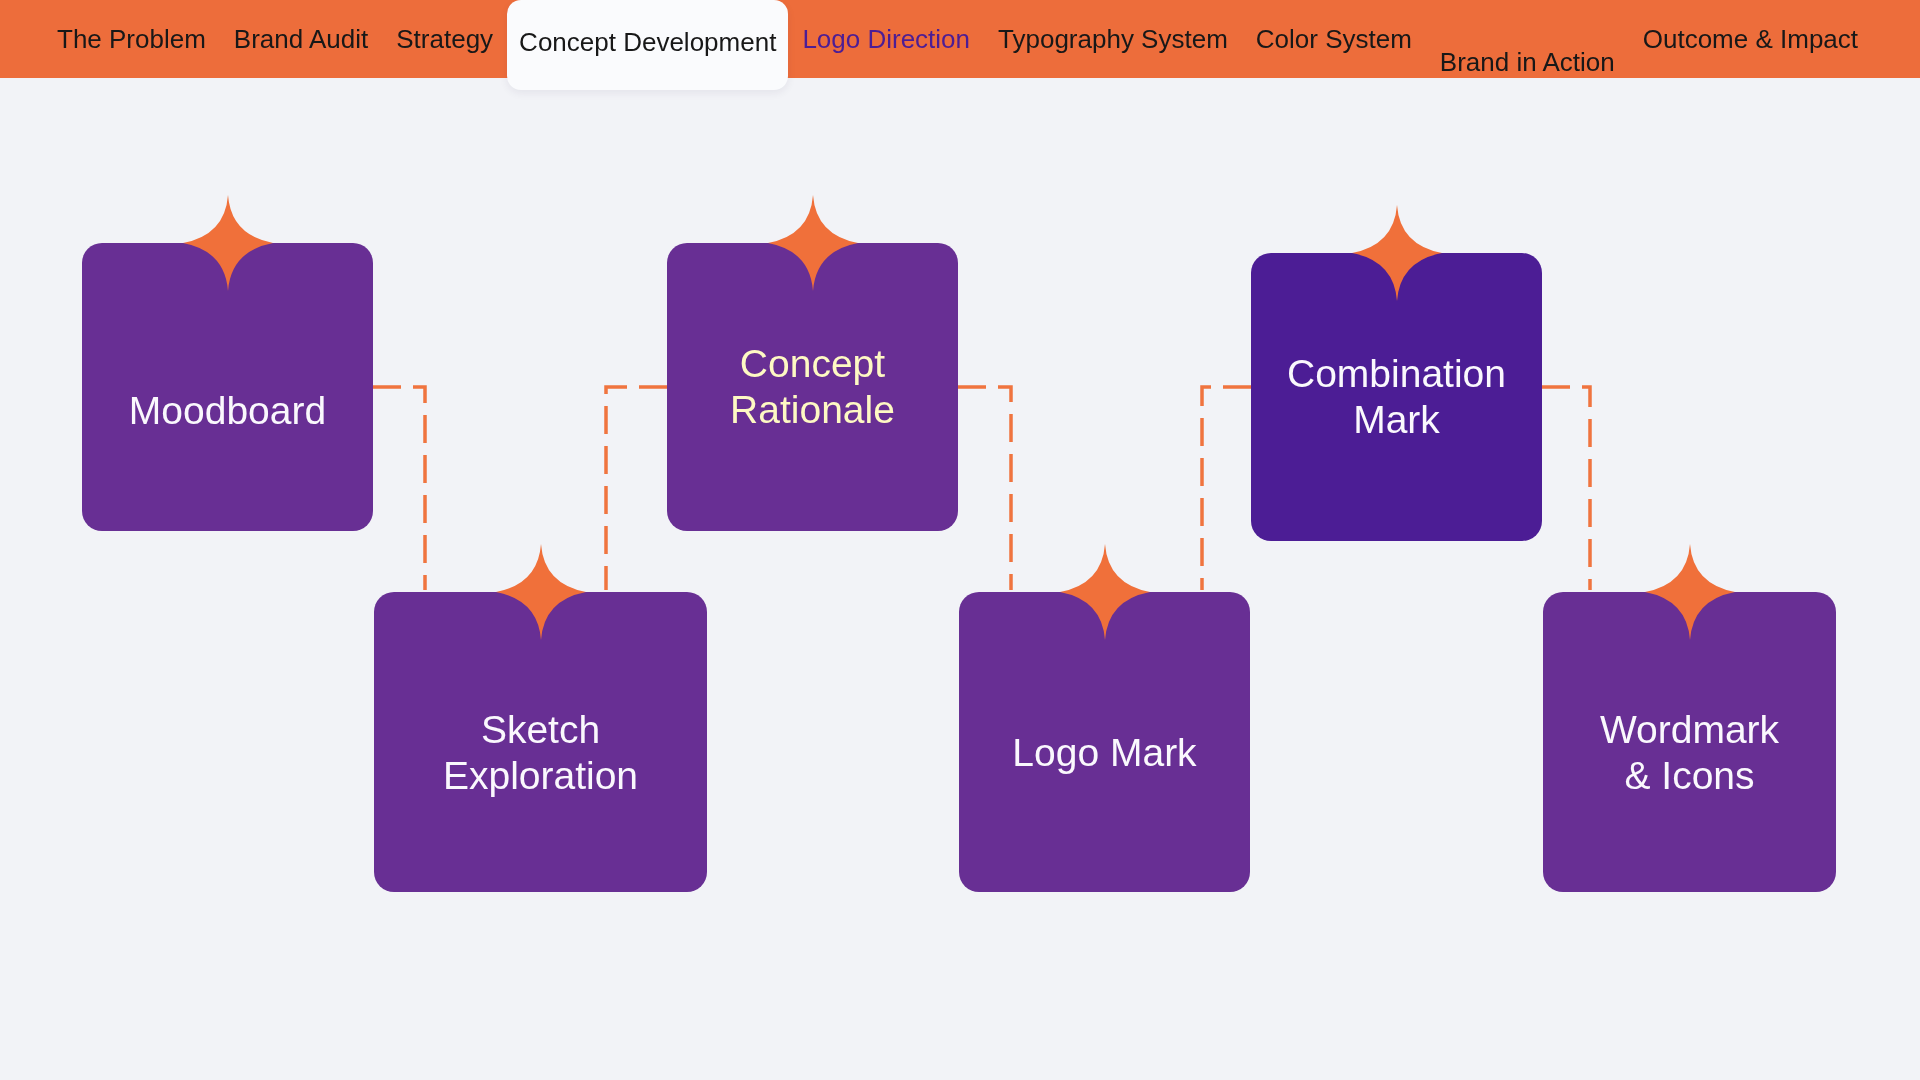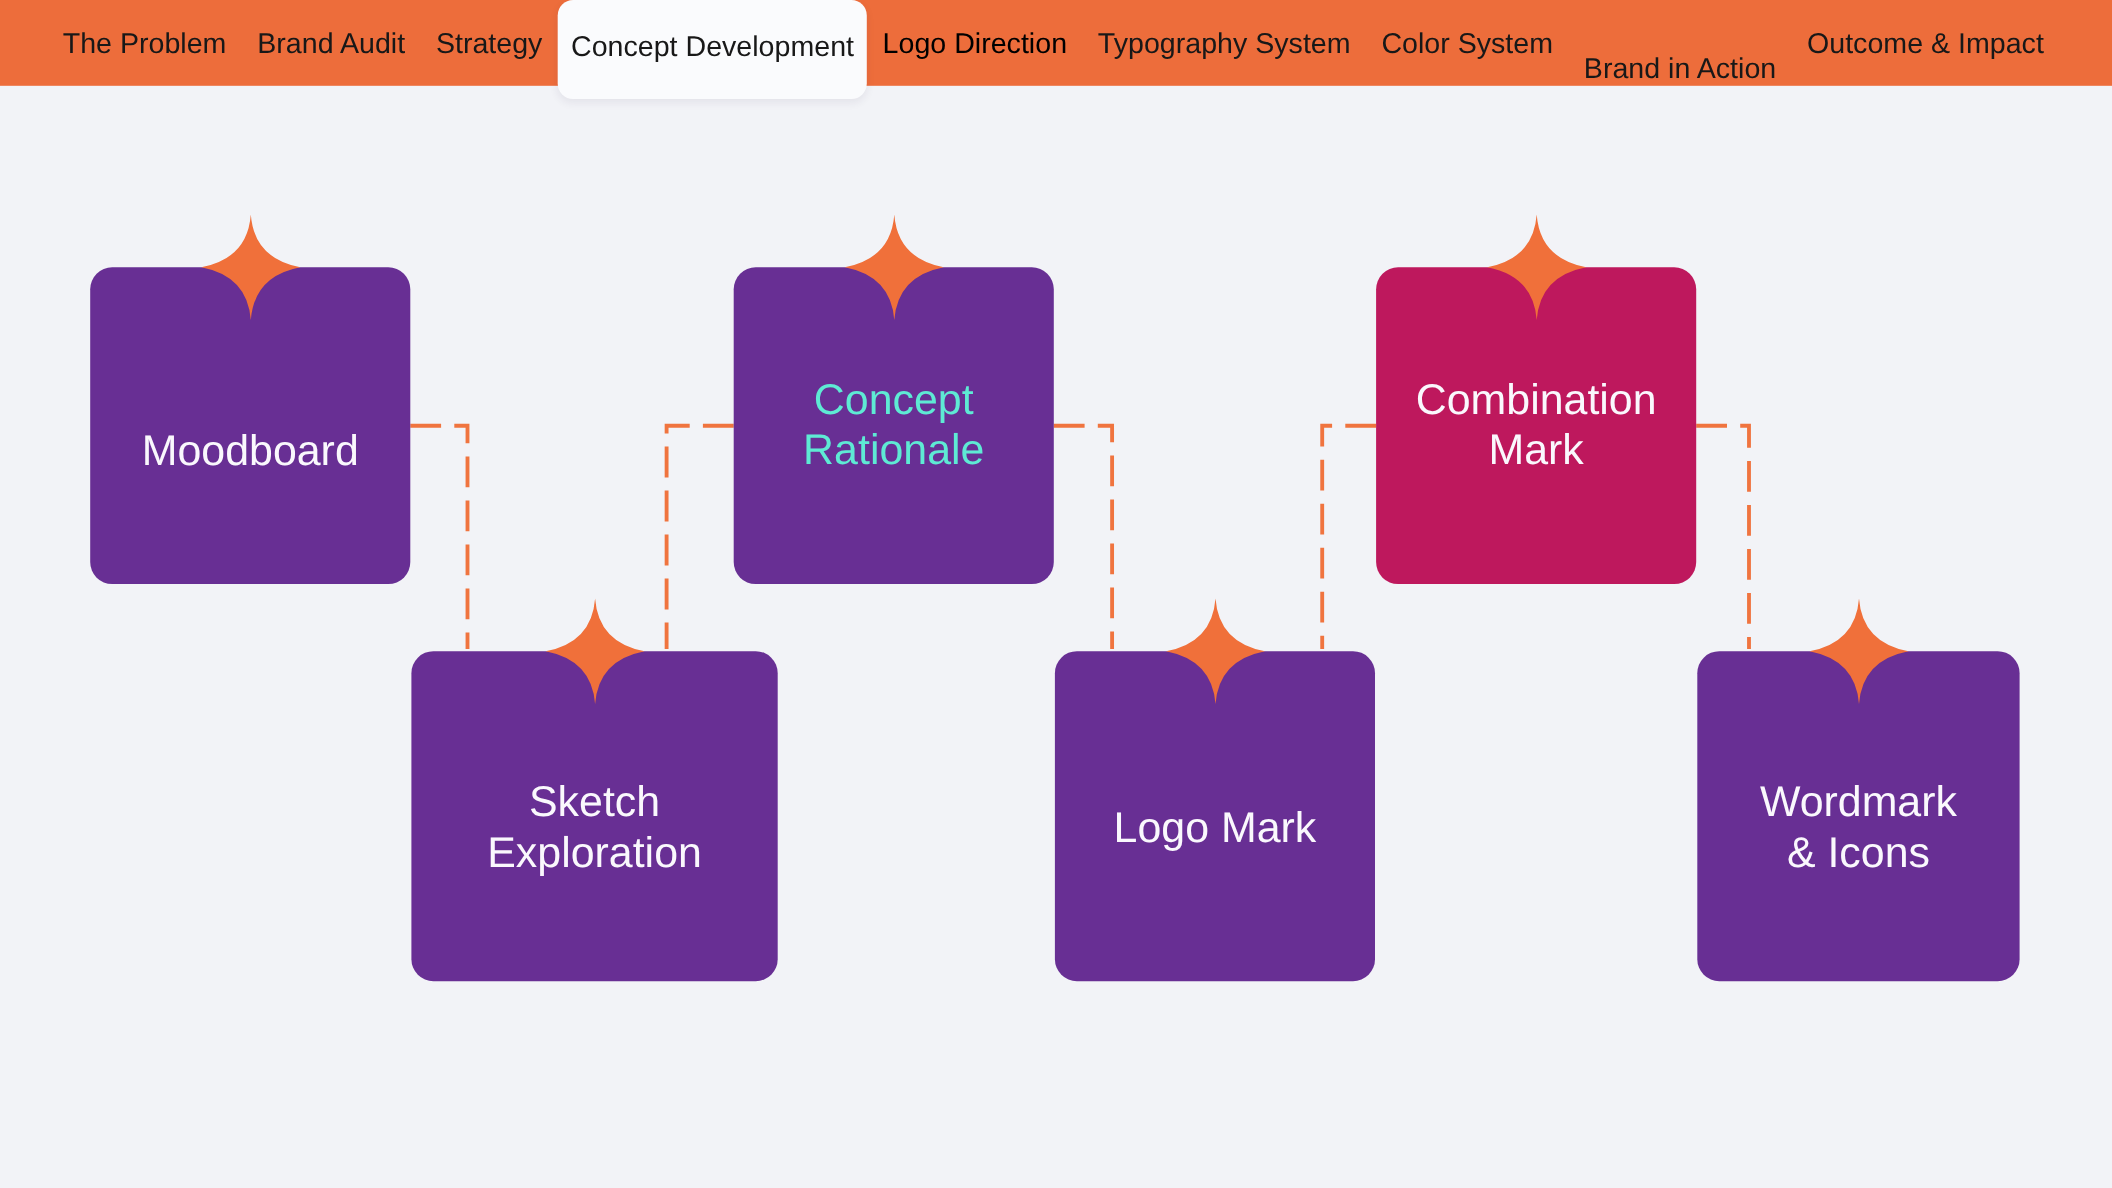--- a/index.html
+++ b/index.html
@@ -97,21 +97,21 @@
       </div>
       <div class="nav-item" style="color: rgb(24, 24, 24);">
         <span>Brand Audit</span>
       </div>
       <div class="nav-item" style="color: rgb(24, 24, 24);">
         <span>Strategy</span>
       </div>
       <div class="nav-item active" style="background: rgb(250, 251, 253); color: rgb(24, 24, 24);">
         <span>Concept Development</span>
       </div>
-      <div class="nav-item" style="color: #000000;">
+      <div class="nav-item" style="color: #4c1d95;">
         <span>Logo Direction</span>
       </div>
       <div class="nav-item" style="color: rgb(24, 24, 24);">
         <span>Typography System</span>
       </div>
       <div class="nav-item" style="color: rgb(24, 24, 24);">
         <span>Color System</span>
       </div>
       <div class="nav-item" style="color: rgb(24, 24, 24); align-items: flex-end;">
         <span>Brand in Action</span>
@@ -143,34 +143,34 @@
           </svg>
           <div class="card-label" style="color: rgb(250, 248, 253);">
             <span class="card-line">Sketch</span>
             <span class="card-line">Exploration</span>
           </div>
         </div>
         <div class="card row-top" style="left: 667px; top: 243px; width: 291px; height: 288px; background: rgb(104, 47, 148);">
           <svg class="sparkle" viewBox="0 0 90 96">
             <path d="M45 0 Q48 40 90 48 Q48 56 45 96 Q42 56 0 48 Q42 40 45 0 Z" fill="#F0703A"></path>
           </svg>
-          <div class="card-label" style="color: #5eead4;">
+          <div class="card-label" style="color: #fef9c3;">
             <span class="card-line">Concept</span>
             <span class="card-line">Rationale</span>
           </div>
         </div>
         <div class="card row-bottom" style="left: 959px; top: 592px; width: 291px; height: 300px; background: rgb(104, 47, 148);">
           <svg class="sparkle" viewBox="0 0 90 96">
             <path d="M45 0 Q48 40 90 48 Q48 56 45 96 Q42 56 0 48 Q42 40 45 0 Z" fill="#F0703A"></path>
           </svg>
           <div class="card-label" style="color: rgb(250, 248, 253);">
             <span class="card-line">Logo Mark</span>
           </div>
         </div>
-        <div class="card row-top" style="left: 1251px; top: 243px; width: 291px; height: 288px; background: #be185d;">
+        <div class="card row-top" style="left: 1251px; top: 253px; width: 291px; height: 288px; background: #4c1d95;">
           <svg class="sparkle" viewBox="0 0 90 96">
             <path d="M45 0 Q48 40 90 48 Q48 56 45 96 Q42 56 0 48 Q42 40 45 0 Z" fill="#F0703A"></path>
           </svg>
           <div class="card-label" style="color: rgb(250, 248, 253);">
             <span class="card-line">Combination</span>
             <span class="card-line">Mark</span>
           </div>
         </div>
         <div class="card row-bottom" style="left: 1543px; top: 592px; width: 293px; height: 300px; background: rgb(104, 47, 148);">
           <svg class="sparkle" viewBox="0 0 90 96">

